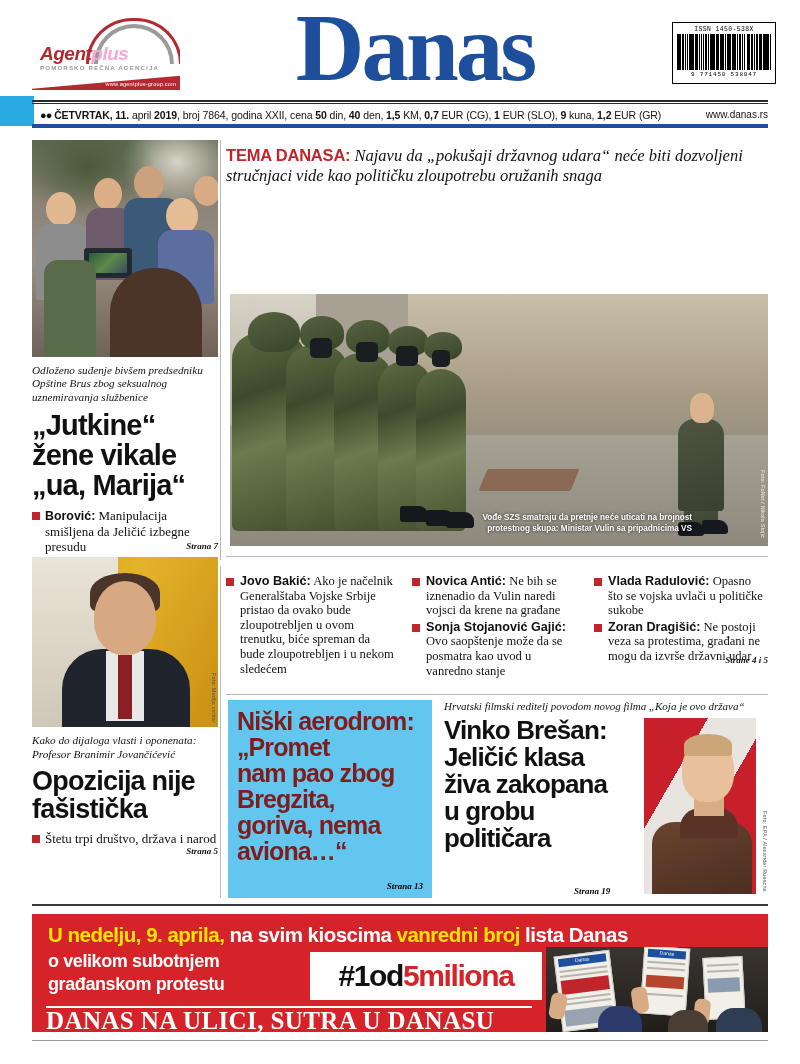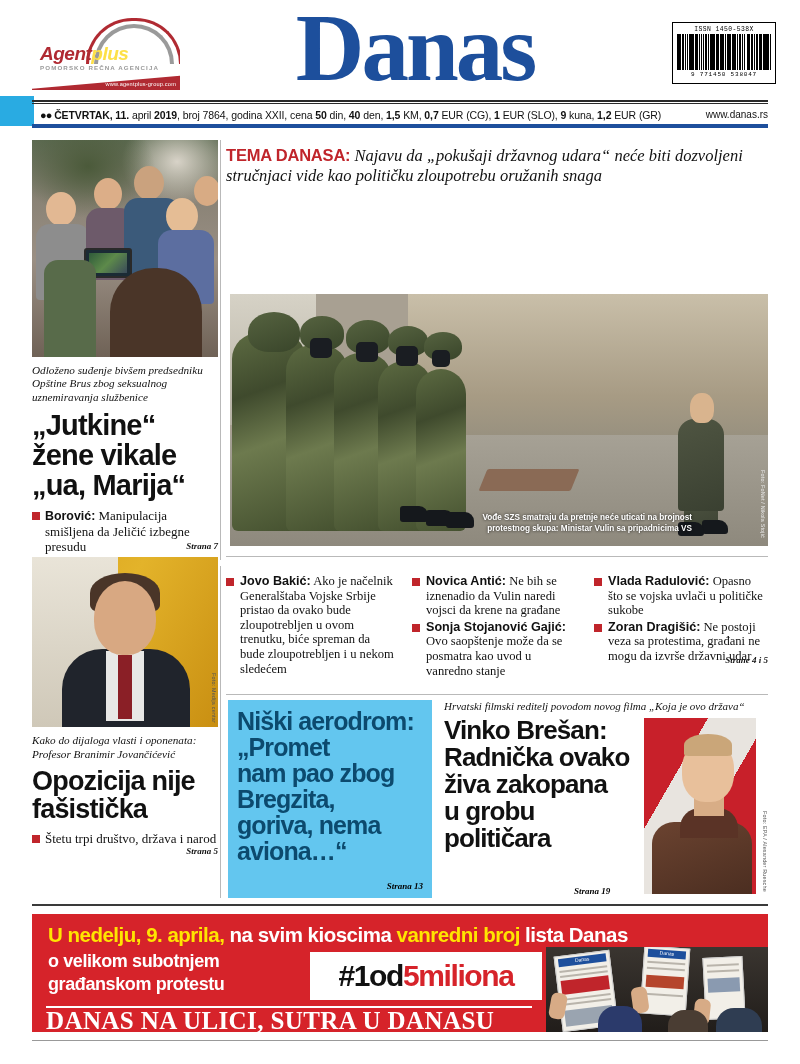--- a/index.html
+++ b/index.html
@@ -35,21 +35,21 @@
     position:absolute; left:54px; top:6px; width:96px; height:46px;
     border:3px solid #b02a32; border-bottom:none;
     border-radius:70px 70px 0 0;
   }
   .ad-name {
     position:absolute; left:8px; top:32px; width:134px;
     font-size:19px; font-weight:bold; font-style:italic;
     letter-spacing:-0.5px; line-height:1;
   }
   .ad-name .a1 { color:#b02a32; }
-  .ad-name .a2 { color:#fde047; }
+  .ad-name .a2 { color:#f9a8d4; }
   .ad-sub {
     position:absolute; left:8px; top:52px; width:138px;
     font-size:6.2px; letter-spacing:1.1px; color:#9a9a9a; font-weight:bold;
   }
   .ad-url {
     position:absolute; right:4px; bottom:3px;
     font-size:5.6px; color:#ffffff; letter-spacing:.2px;
   }
 
   .logo-danas {
@@ -262,21 +262,21 @@
   .hr-grey { position:absolute; background:#b9b9b9; height:1px; }
   .hr-dark { position:absolute; background:#3a3a3a; height:2px; }
   .vr-grey { position:absolute; background:#b9b9b9; width:1px; }
 
   
   .blue-box {
     position:absolute; left:228px; top:700px; width:204px; height:198px;
     background:#63c6ef; padding:8px 9px;
   }
   .blue-box .t {
-    font-weight:bold; font-size:25px; line-height:26px; color:#0c4a6e; letter-spacing:-0.9px;
+    font-weight:bold; font-size:25px; line-height:26px; color:#7f1d1d; letter-spacing:-0.9px;
   }
   .blue-box .pr {
     position:absolute; right:9px; bottom:7px;
     font-family:"Liberation Serif", serif; font-style:italic; font-weight:bold; font-size:9px;
   }
 
   .bresan { position:absolute; left:444px; top:700px; width:324px; height:198px; }
   .bresan .kick {
     font-family:"Liberation Serif", serif; font-style:italic; font-size:11px;
     line-height:13px; color:#111;
@@ -596,21 +596,21 @@
       <div>goriva, nema</div>
       <div>aviona…“</div>
     </div>
     <div class="pr">Strana 13</div>
   </div>
 
   <div class="bresan">
     <div class="kick">Hrvatski filmski reditelj povodom novog filma „Koja je ovo država“</div>
     <div class="t">
       <div>Vinko Brešan:</div>
-      <div>Radnička ovako</div>
+      <div>Jeličić klasa</div>
       <div>živa zakopana</div>
       <div>u grobu</div>
       <div>političara</div>
     </div>
     <div class="pr">Strana 19</div>
 
     <div class="photo ph-bresan">
       <div class="bg"></div>
       <div class="jacket"></div>
       <div class="turtle"></div>

